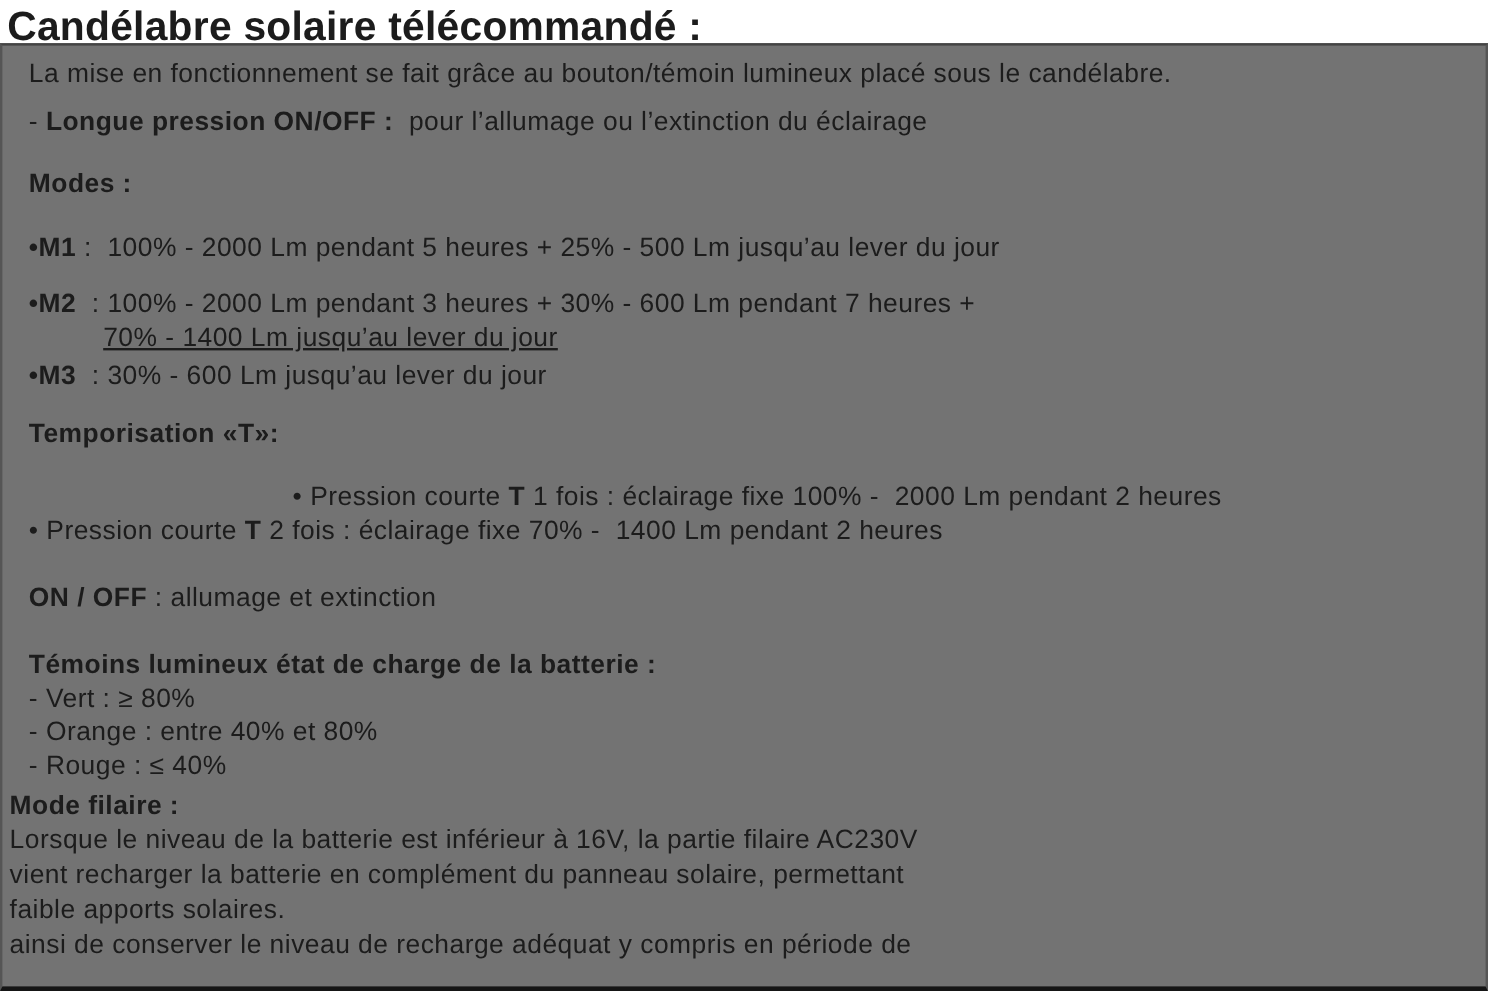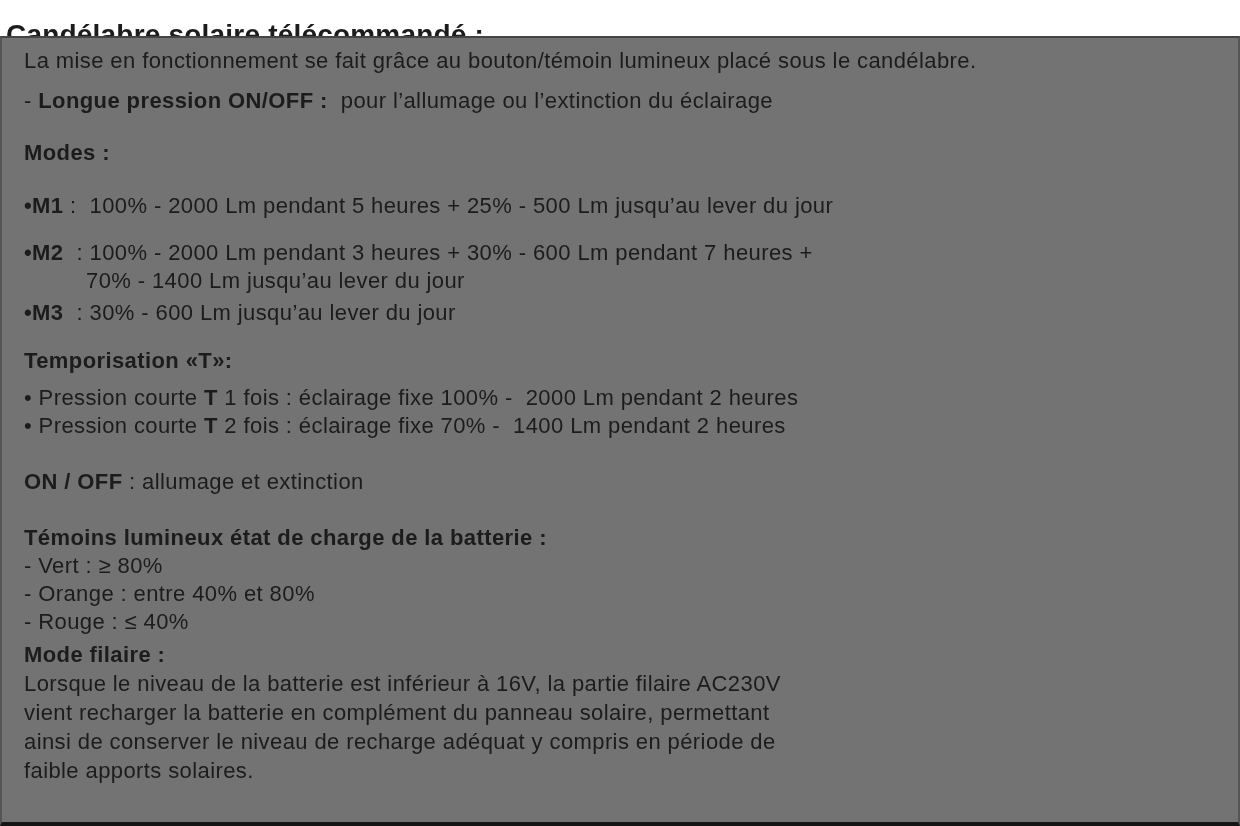--- a/index.html
+++ b/index.html
@@ -2,46 +2,46 @@
 <html><head>
 <meta charset="utf-8">
 <style>
   html,body{margin:0;padding:0;}
   body{
     width:1240px;height:826px;overflow:hidden;background:#ffffff;color:#1c1c1c;
     font-family:"Liberation Sans",sans-serif;font-size:22px;letter-spacing:0.4px;
     position:relative;
   }
   .page-title{
-    font-weight:700;font-size:28px;letter-spacing:0.2px;
-    padding:19px 0 0 6px;height:35px;white-space:pre;
+    font-weight:700;font-size:34px;letter-spacing:0.2px;
+    padding:3px 0 0 6px;height:35px;white-space:pre;
   }
   .box{
     position:absolute;top:36px;left:0;right:0;bottom:0;
     box-sizing:border-box;background:#737373;
     border-left:2px solid #555;border-right:2px solid #555;
     border-top:2px solid #444;border-bottom:4px solid #151515;
   }
   .content{padding:9px 0 0 22px;}
   .line{white-space:pre;line-height:28px;}
   .b{font-weight:700;}
   .intro{margin-top:0;}
   .long-press{margin-top:12px;}
   .modes-heading{margin-top:24px;font-weight:700;}
   .mode-m1{margin-top:25px;}
   .mode-m2{margin-top:19px;}
-  .mode-wrap{margin-left:62px;line-height:27px;}
+  .mode-wrap{margin-left:62px;line-height:27px;text-decoration:underline;}
   .mode-m3{margin-top:5px;}
   .temp-heading{margin-top:20px;font-weight:700;}
-  .temp-item-1{margin-top:9px;}
+  .temp-item-1{margin-top:25px;text-align:center;}
   .temp-item-2{margin-top:0;}
   .onoff-line{margin-top:28px;}
   .battery-heading{margin-top:28px;font-weight:700;}
   .battery-item{margin-top:0;}
-  .wired{padding-left:22px;}
+  .wired{padding-left:6px;}
   .wired .line{line-height:29px;}
   .wired-heading{margin-top:4px;font-weight:700;}
 </style>
 </head>
 <body>
 
 <div class="page-title">Candélabre solaire télécommandé :</div>
 
 <div class="box">
   <div class="content">
@@ -71,16 +71,16 @@
     <div class="line battery-item">- Vert : ≥ 80%</div>
     <div class="line battery-item">- Orange : entre 40% et 80%</div>
     <div class="line battery-item">- Rouge : ≤ 40%</div>
 
   </div>
 
   <div class="wired">
     <div class="line wired-heading">Mode filaire :</div>
     <div class="line">Lorsque le niveau de la batterie est inférieur à 16V, la partie filaire AC230V</div>
     <div class="line">vient recharger la batterie en complément du panneau solaire, permettant</div>
+    <div class="line">faible apports solaires.</div>
     <div class="line">ainsi de conserver le niveau de recharge adéquat y compris en période de</div>
-    <div class="line">faible apports solaires.</div>
   </div>
 </div>
 
 </body></html>

